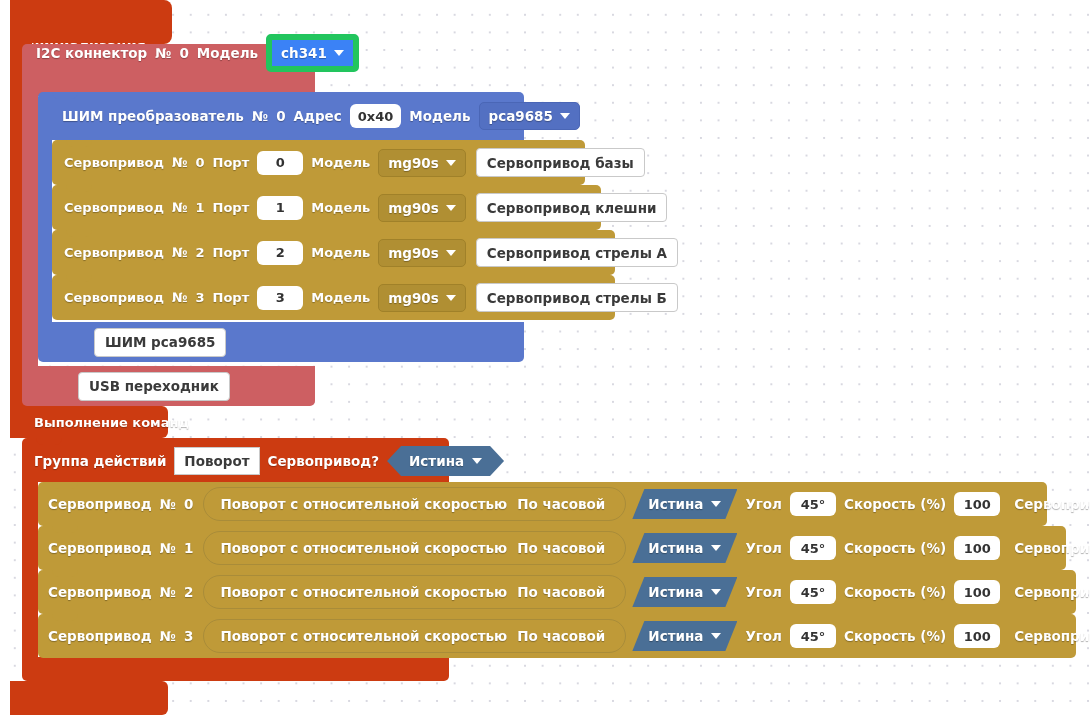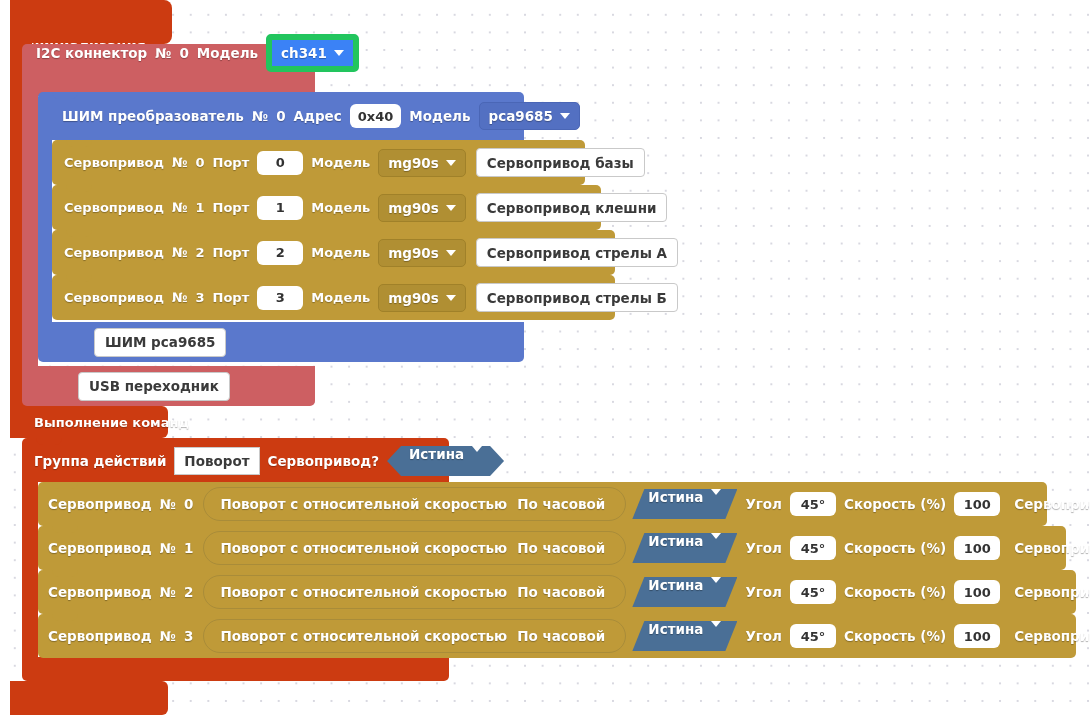--- a/index.html
+++ b/index.html
@@ -58,21 +58,21 @@
     display:inline-flex;align-items:center;gap:7px;
     border-radius:5px;height:26px;padding:0 9px;margin:0 4px;
     color:#ffffff;font-weight:bold;font-size:13.5px;
   }
   .caret{
     width:0;height:0;border-left:5px solid transparent;
     border-right:5px solid transparent;border-top:6px solid #ffffff;
     display:inline-block;
   }
   .hex{
-    position:relative;display:inline-flex;align-items:flex-start;gap:8px;
+    position:relative;display:inline-flex;align-items:center;gap:8px;
     background:#4a6f96;color:#ffffff;font-weight:bold;font-size:13.5px;
     height:30px;padding:0 16px;margin:0 4px;
     clip-path:polygon(12px 0,100% 0,calc(100% - 12px) 100%,0 100%);
   }
   .pill{
     display:inline-flex;align-items:center;
     border-radius:20px;height:32px;padding:0 16px;margin:0 2px;
     font-weight:bold;font-size:13.5px;
   }
   .outlined{border:1px solid #a98c39;}

